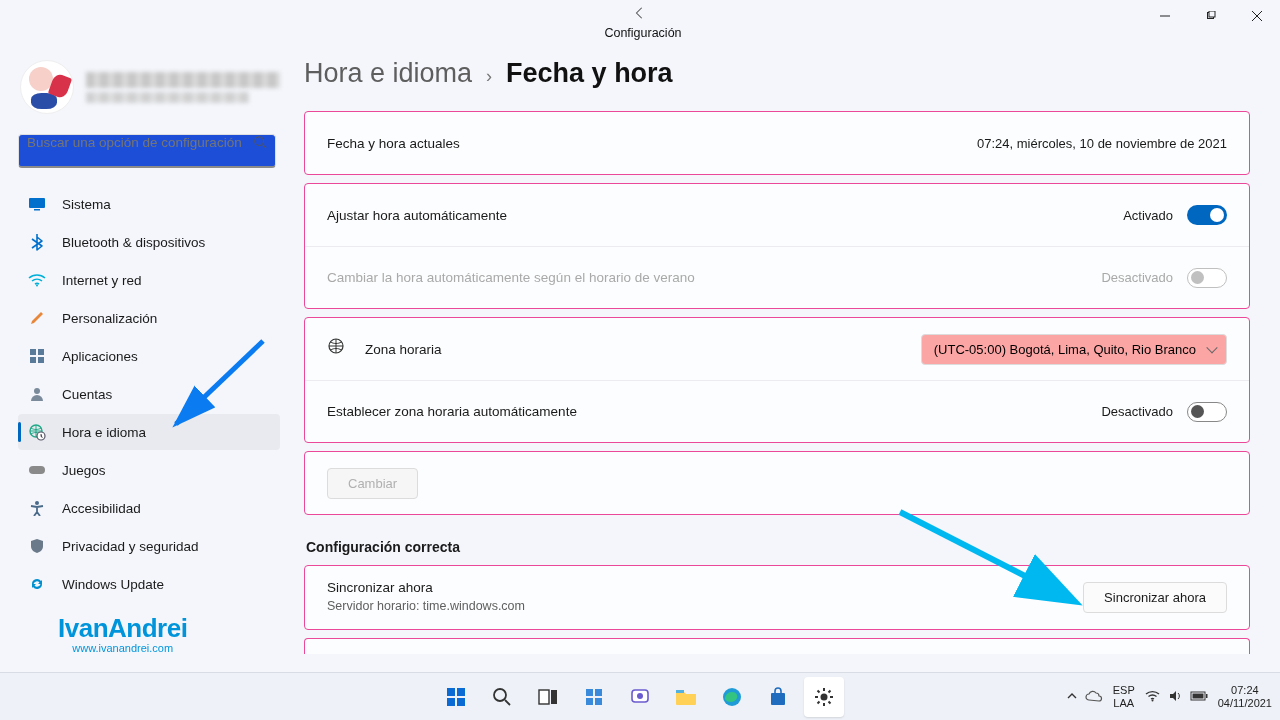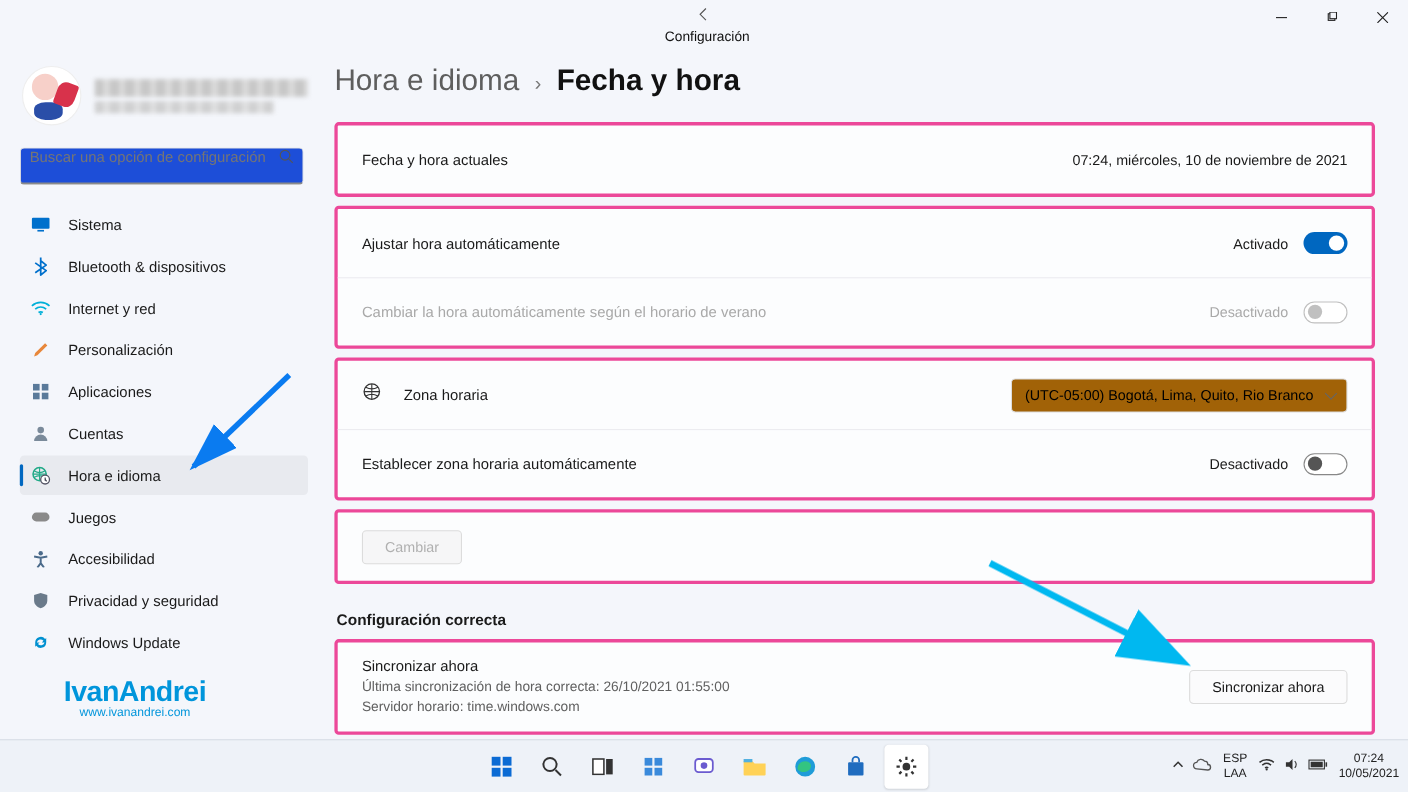--- a/index.html
+++ b/index.html
@@ -36,41 +36,41 @@
 .nav-item.active::before { content:""; position:absolute; left:0; top:8px; bottom:8px; width:3px; background:#0067c0; border-radius:2px; }
 .nav-icon { width: 18px; height: 18px; display:flex; align-items:center; justify-content:center; }
 
 
 .content { flex: 1; padding: 18px 30px 0 14px; overflow-y: auto; }
 .breadcrumb { display: flex; align-items: baseline; gap: 14px; margin-bottom: 22px; }
 .bc-parent { font-size: 27px; color: #5e5e5e; font-weight: 400; }
 .bc-chev { font-size: 18px; color: #777; }
 .bc-current { font-size: 27px; font-weight: 600; color: #111; }
 
-.card { background: #fcfdfe; border: 3px solid #ec4899; border-radius: 4px; margin-bottom: 4px; }
+.card { background: #fcfdfe; border: 1px solid #ec4899; border-radius: 4px; margin-bottom: 4px; }
 .row { display: flex; align-items: center; min-height: 62px; padding: 14px 22px; }
 .row + .row { border-top: 1px solid #ececf0; }
 .row .label { flex: 1; font-size: 13.5px; color: #1a1a1a; }
 .row .label.disabled { color: #a9a9a9; }
 .row .value { font-size: 13px; color: #1a1a1a; }
 .row .state { font-size: 13px; margin-right: 14px; color: #1a1a1a; }
 .row .state.disabled { color: #a9a9a9; }
 .row .icon-lead { width: 20px; margin-right: 18px; color:#333; }
 
 
 .toggle { width: 40px; height: 20px; border-radius: 10px; position: relative; }
 .toggle.on { background: #0067c0; }
 .toggle.on::after { content:""; position:absolute; right:3px; top:3px; width:14px; height:14px; background:#fff; border-radius:50%; }
 .toggle.off { background: #fff; border: 1px solid #888; }
 .toggle.off::after { content:""; position:absolute; left:3px; top:2px; width:13px; height:13px; background:#555; border-radius:50%; }
 .toggle.off.disabled { border-color: #c0c0c0; }
 .toggle.off.disabled::after { background:#c0c0c0; }
 
 
-.dropdown { border: 1px solid #dcdcdc; background: #a16207; border-radius: 4px; padding: 7px 30px 7px 12px; font-size: 13px; position: relative; min-width: 280px; text-align: right; }
+.dropdown { border: 1px solid #dcdcdc; background: #fca5a5; border-radius: 4px; padding: 7px 30px 7px 12px; font-size: 13px; position: relative; min-width: 280px; text-align: right; }
 .dropdown::after { content:""; position:absolute; right:10px; top:50%; width:7px; height:7px; border-right:1px solid #666; border-bottom:1px solid #666; transform: translateY(-65%) rotate(45deg); }
 
 .btn { border:1px solid #dcdcdc; background:#fbfbfc; border-radius:4px; padding: 7px 20px; font-size: 13px; color:#1a1a1a; }
 .btn.disabled { color:#b0b0b0; background:#f6f6f7; }
 
 .section-title { font-size: 14px; font-weight: 600; color: #1a1a1a; margin: 24px 0 10px 2px; }
 
 .sync-block .sub { font-size: 12.5px; color: #606060; line-height: 1.45; }
 
 
@@ -301,21 +301,20 @@
         <div class="btn disabled">Cambiar</div>
       </div>
     </div>
 
     <div class="section-title">Configuración correcta</div>
 
     <div class="card">
       <div class="row sync-block">
         <div style="flex:1">
           <div class="label" style="margin-bottom:2px;">Sincronizar ahora</div>
-          <div class="sub">Última sincronización de hora correcta: 26/10/2021 01:55:00</div>
           <div class="sub">Servidor horario: time.windows.com</div>
         </div>
         <div class="btn">Sincronizar ahora</div>
       </div>
     </div>
 
     <div style="height:4px"></div>
     <div class="card" style="height:16px; border-bottom:none; border-radius:4px 4px 0 0;"></div>
   </div>
 </div>
@@ -426,16 +425,16 @@
             <path d="M10 4a4 4 0 010 6" stroke="#333" fill="none"></path>
           </svg></span>
       <span><svg width="18" height="10" viewBox="0 0 18 10">
             <rect x="1" y="1" width="14" height="8" stroke="#333" fill="none"></rect>
             <rect x="16" y="3" width="1.5" height="4" fill="#333"></rect>
             <rect x="2.5" y="2.5" width="11" height="5" fill="#333"></rect>
           </svg></span>
     </div>
     <div class="stack">
       <span>07:24</span>
-      <span>10/05/2021</span>
+      <span>04/11/2021</span>
     </div>
   </div>
 </div>
 
 </body></html>

